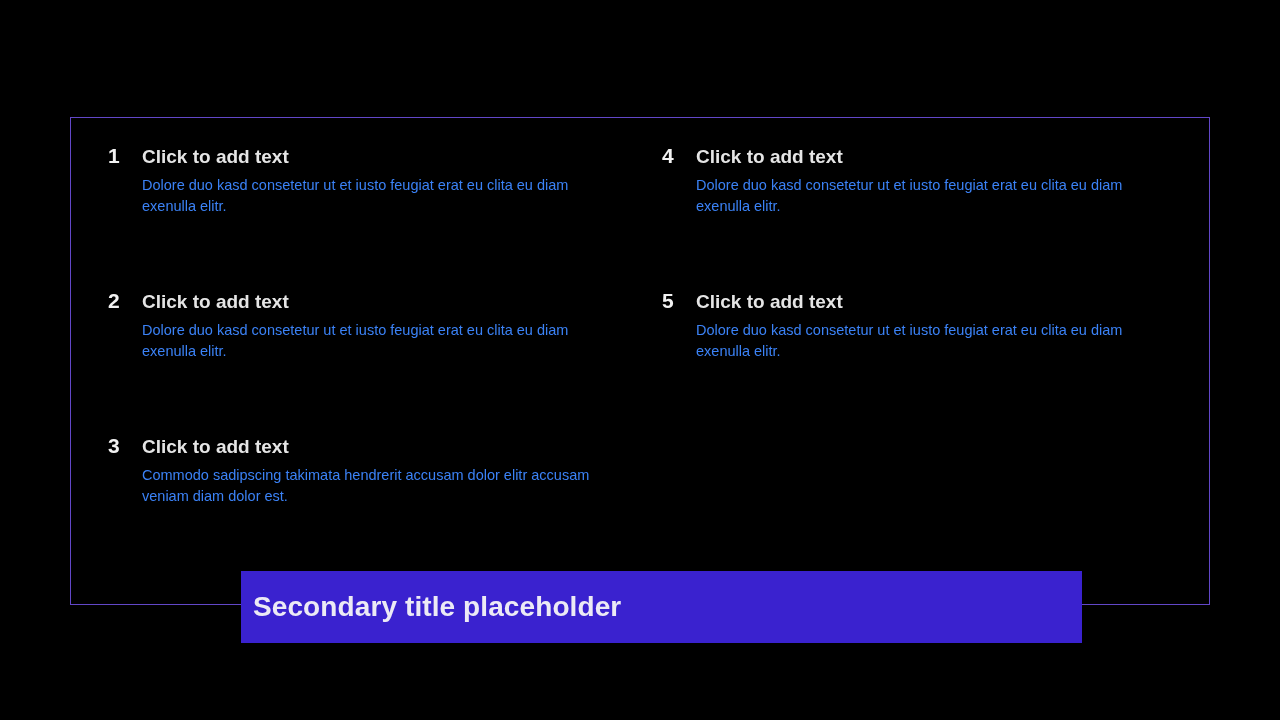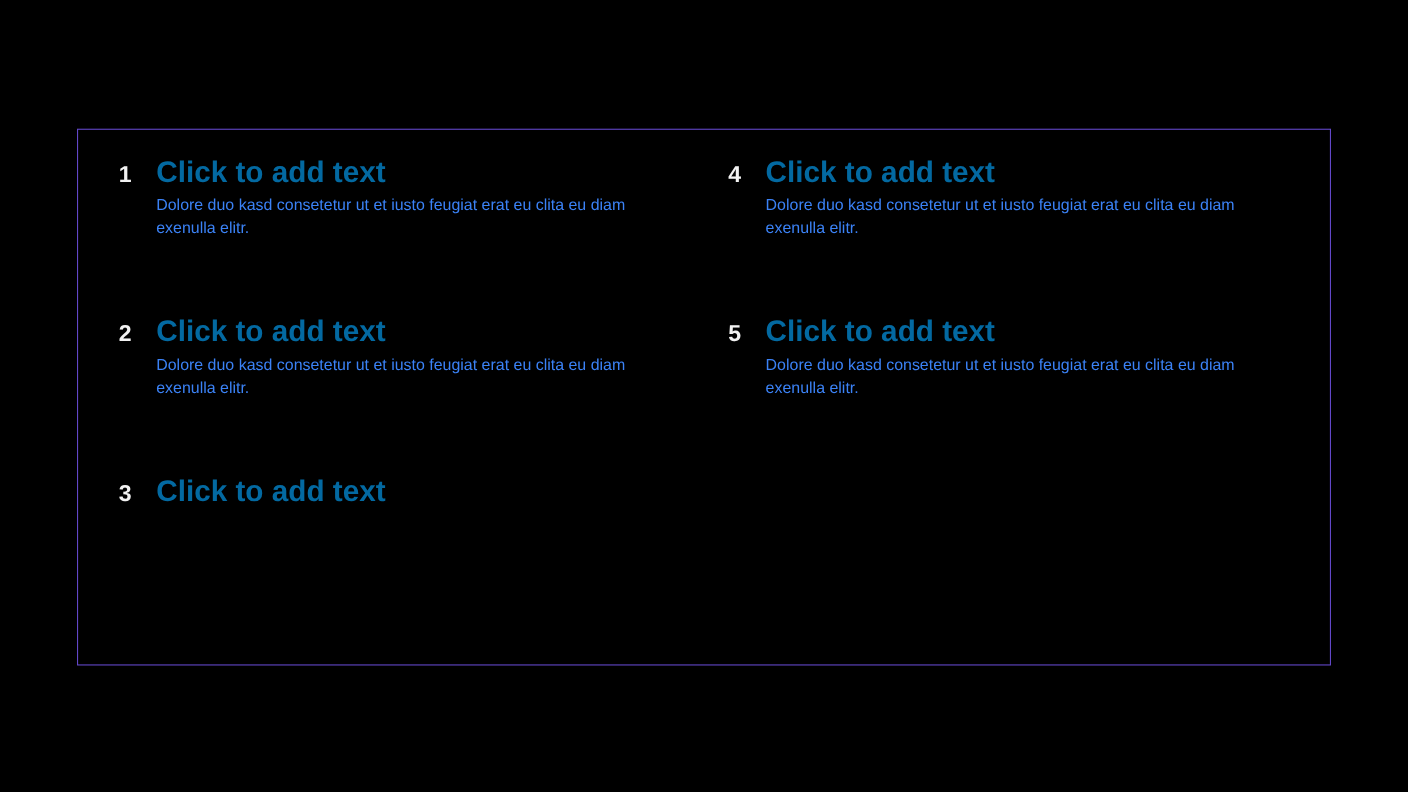--- a/index.html
+++ b/index.html
@@ -63,24 +63,24 @@
     width: 34px;
     flex: 0 0 34px;
     font-size: 21px;
     font-weight: bold;
     line-height: 28px;
     color: #f2f2f2;
     letter-spacing: 0;
   }
 
   .item-title {
-    font-size: 27px;
+    font-size: 19px;
     font-weight: bold;
     line-height: 28px;
-    color: #0369a1;
+    color: #e5e5e5;
     white-space: nowrap;
   }
 
   .item-body {
     margin-left: 34px;
     margin-top: 4px;
     font-size: 14.5px;
     line-height: 21px;
     color: #3b82f6;
     max-width: 490px;
@@ -152,18 +152,22 @@
         <span class="item-title">Click to add text</span>
       </div>
       <div class="item-body">Dolore duo kasd consetetur ut et iusto feugiat erat eu clita eu diam exenulla elitr.</div>
     </div>
 
     <div class="item item--wide">
       <div class="item-head">
         <span class="item-number">3</span>
         <span class="item-title">Click to add text</span>
       </div>
+      <div class="item-body">Commodo sadipscing takimata hendrerit accusam dolor elitr accusam veniam diam dolor est.</div>
     </div>
 
   </div>
 
+  <div class="secondary-title">
+    <span class="secondary-title-text">Secondary title placeholder</span>
+  </div>
 
 </div>
 
 </body></html>

